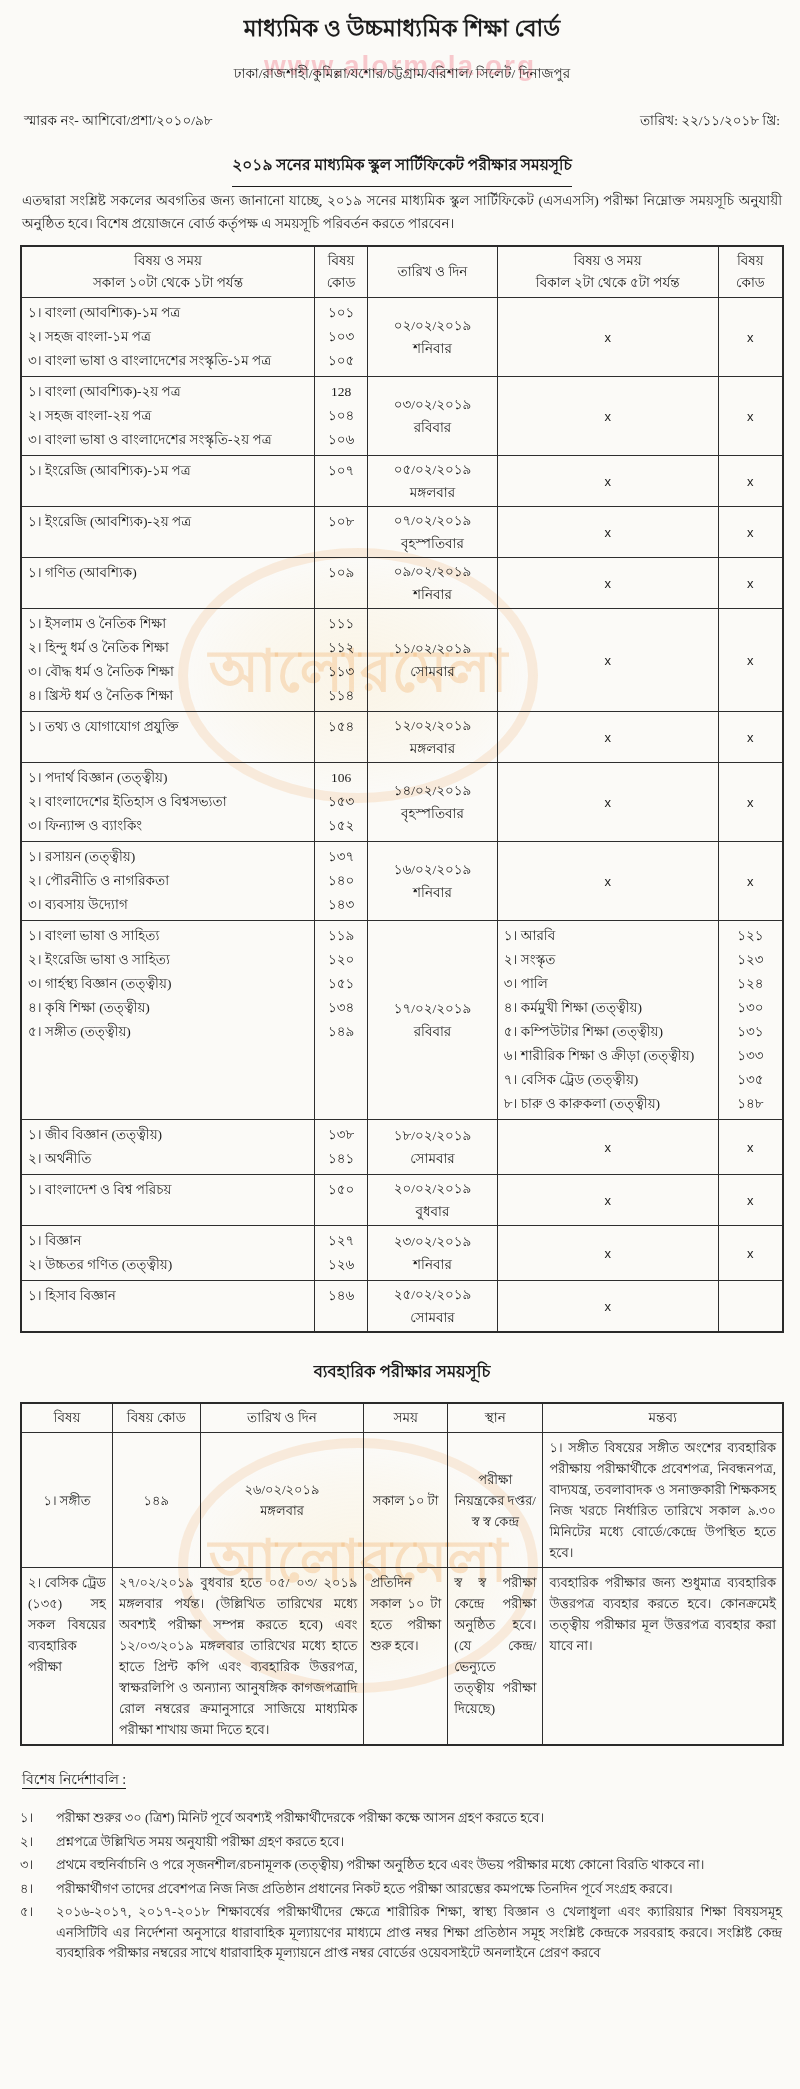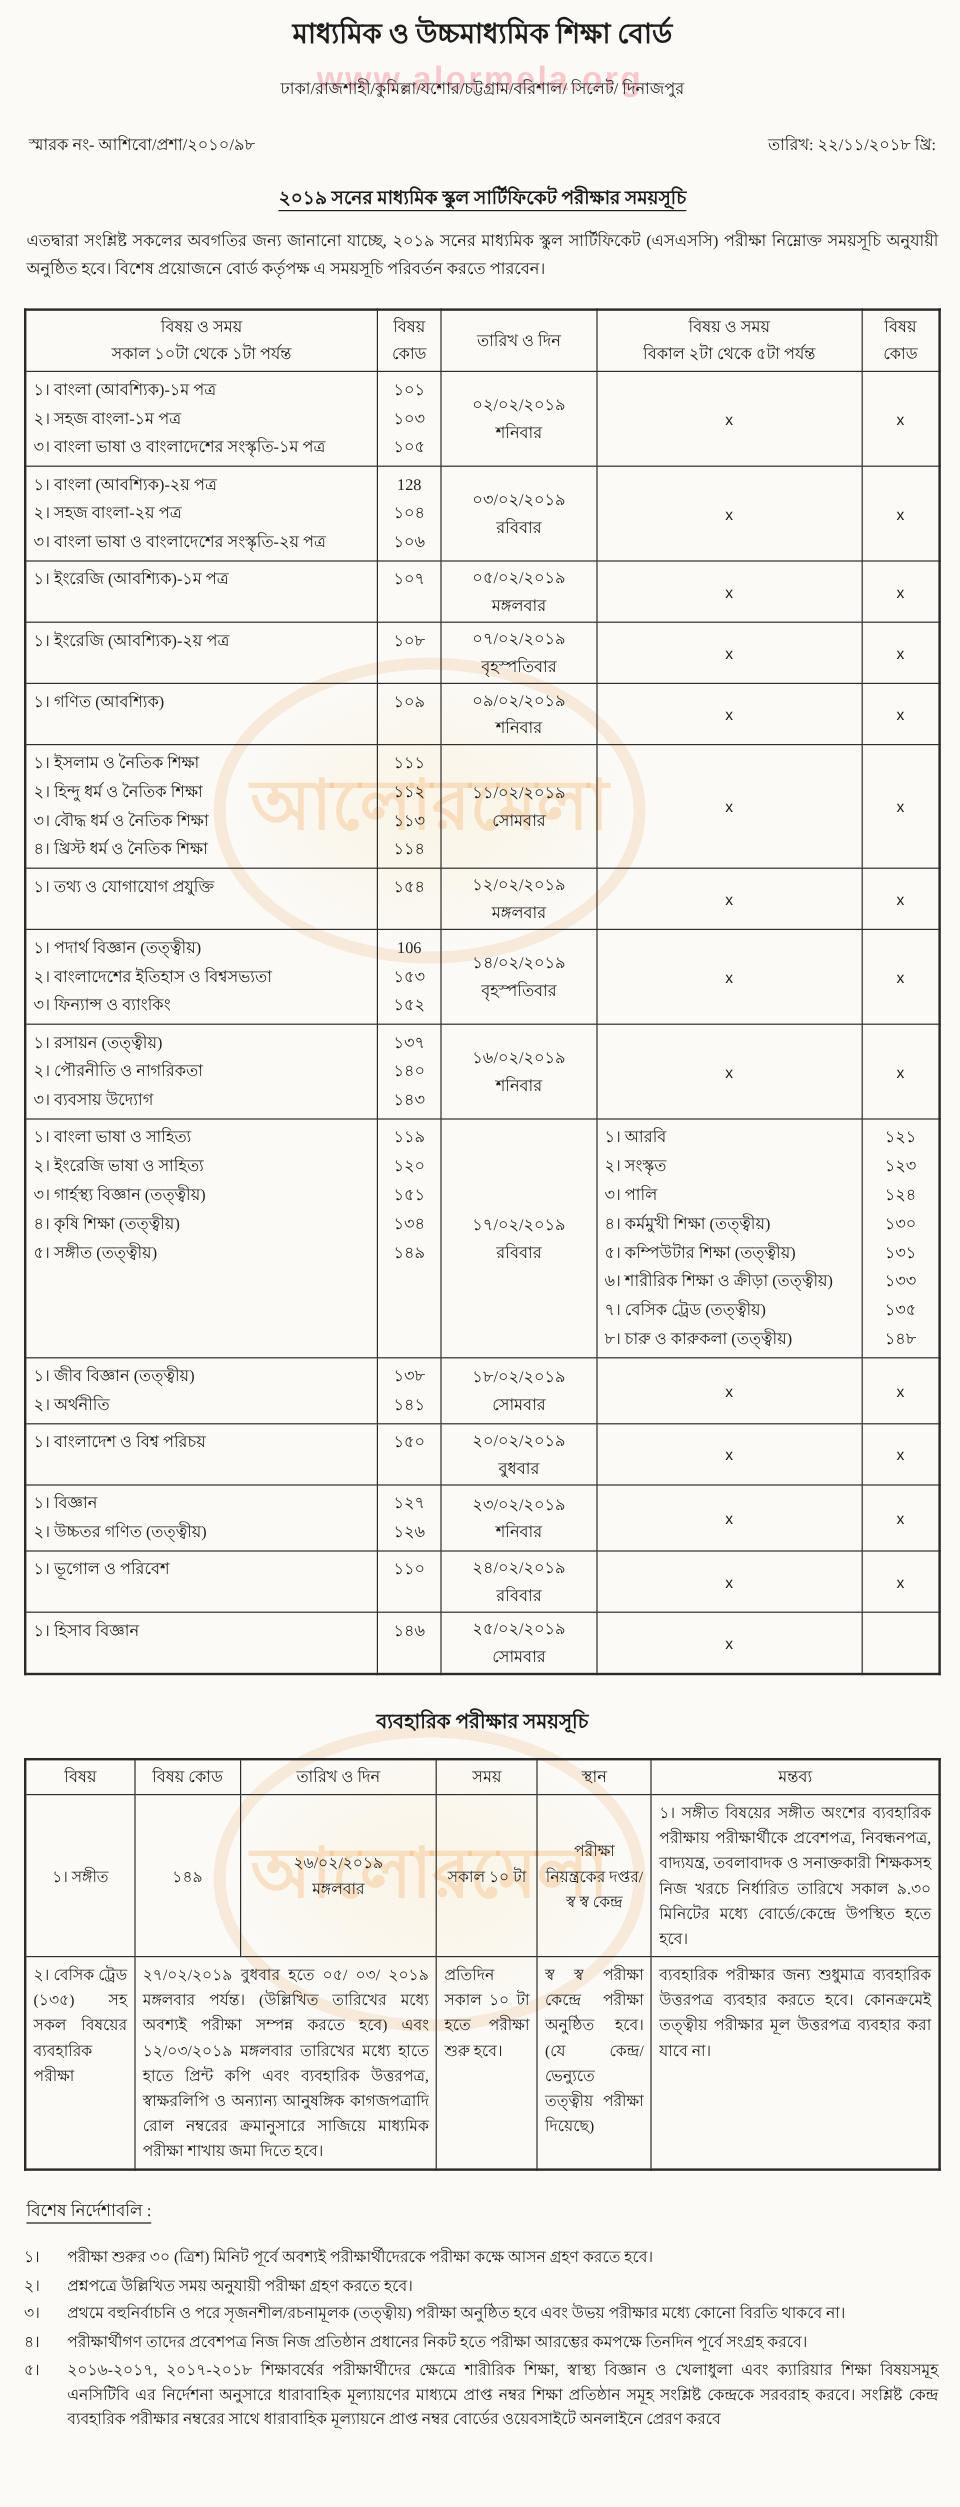--- a/index.html
+++ b/index.html
@@ -41,24 +41,24 @@
   }
   .board-regions{text-align:center;font-size:13.5px;margin-bottom:24px;}
   .memo-row{
     display:flex;justify-content:space-between;
     font-size:13.5px;margin:0 4px 20px 4px;
   }
   .sched-title{
     text-align:center;font-size:15.5px;font-weight:bold;
     margin:6px 0 10px 0;
   }
-  .sched-title span{border-bottom:1.5px solid #1c1c1c;padding-bottom:1px;text-align:center;}
+  .sched-title span{border-bottom:1.5px solid #1c1c1c;padding-bottom:13px;text-align:center;}
   .intro{
     font-size:13.5px;line-height:23px;text-align:justify;
-    margin:0 2px 22px 2px;
+    margin:0 2px 10px 2px;
   }
 
   
   table{border-collapse:collapse;width:100%;background:transparent;}
   .main-table th,.main-table td{border:1px solid #2e2e2e;}
   .main-table{border:2px solid #2a2a2a;margin-bottom:26px;}
   .main-table th{font-weight:normal;font-size:13.5px;padding:3px 2px;}
   .hdr-line{line-height:22px;text-align:center;}
   td.subj{vertical-align:top;padding:3px 6px;font-size:13.5px;}
   td.subj .line, td.codecol .line{line-height:24px;white-space:normal;}
@@ -367,34 +367,20 @@
           </td>
           <td class="datecell">
             <div class="line">২৩/০২/২০১৯</div>
             <div class="line">শনিবার</div>
           </td>
           <td class="xcell">x</td>
           <td class="xcell">x</td>
         </tr>
         <tr>
           <td class="subj">
-            <div class="line">১। ভূগোল ও পরিবেশ</div>
-          </td>
-          <td class="codecol">
-            <div class="line">১১০</div>
-          </td>
-          <td class="datecell">
-            <div class="line">২৪/০২/২০১৯</div>
-            <div class="line">রবিবার</div>
-          </td>
-          <td class="xcell">x</td>
-          <td class="xcell">x</td>
-        </tr>
-        <tr>
-          <td class="subj">
             <div class="line">১। হিসাব বিজ্ঞান</div>
           </td>
           <td class="codecol">
             <div class="line">১৪৬</div>
           </td>
           <td class="datecell">
             <div class="line">২৫/০২/২০১৯</div>
             <div class="line">সোমবার</div>
           </td>
           <td class="xcell">x</td>

